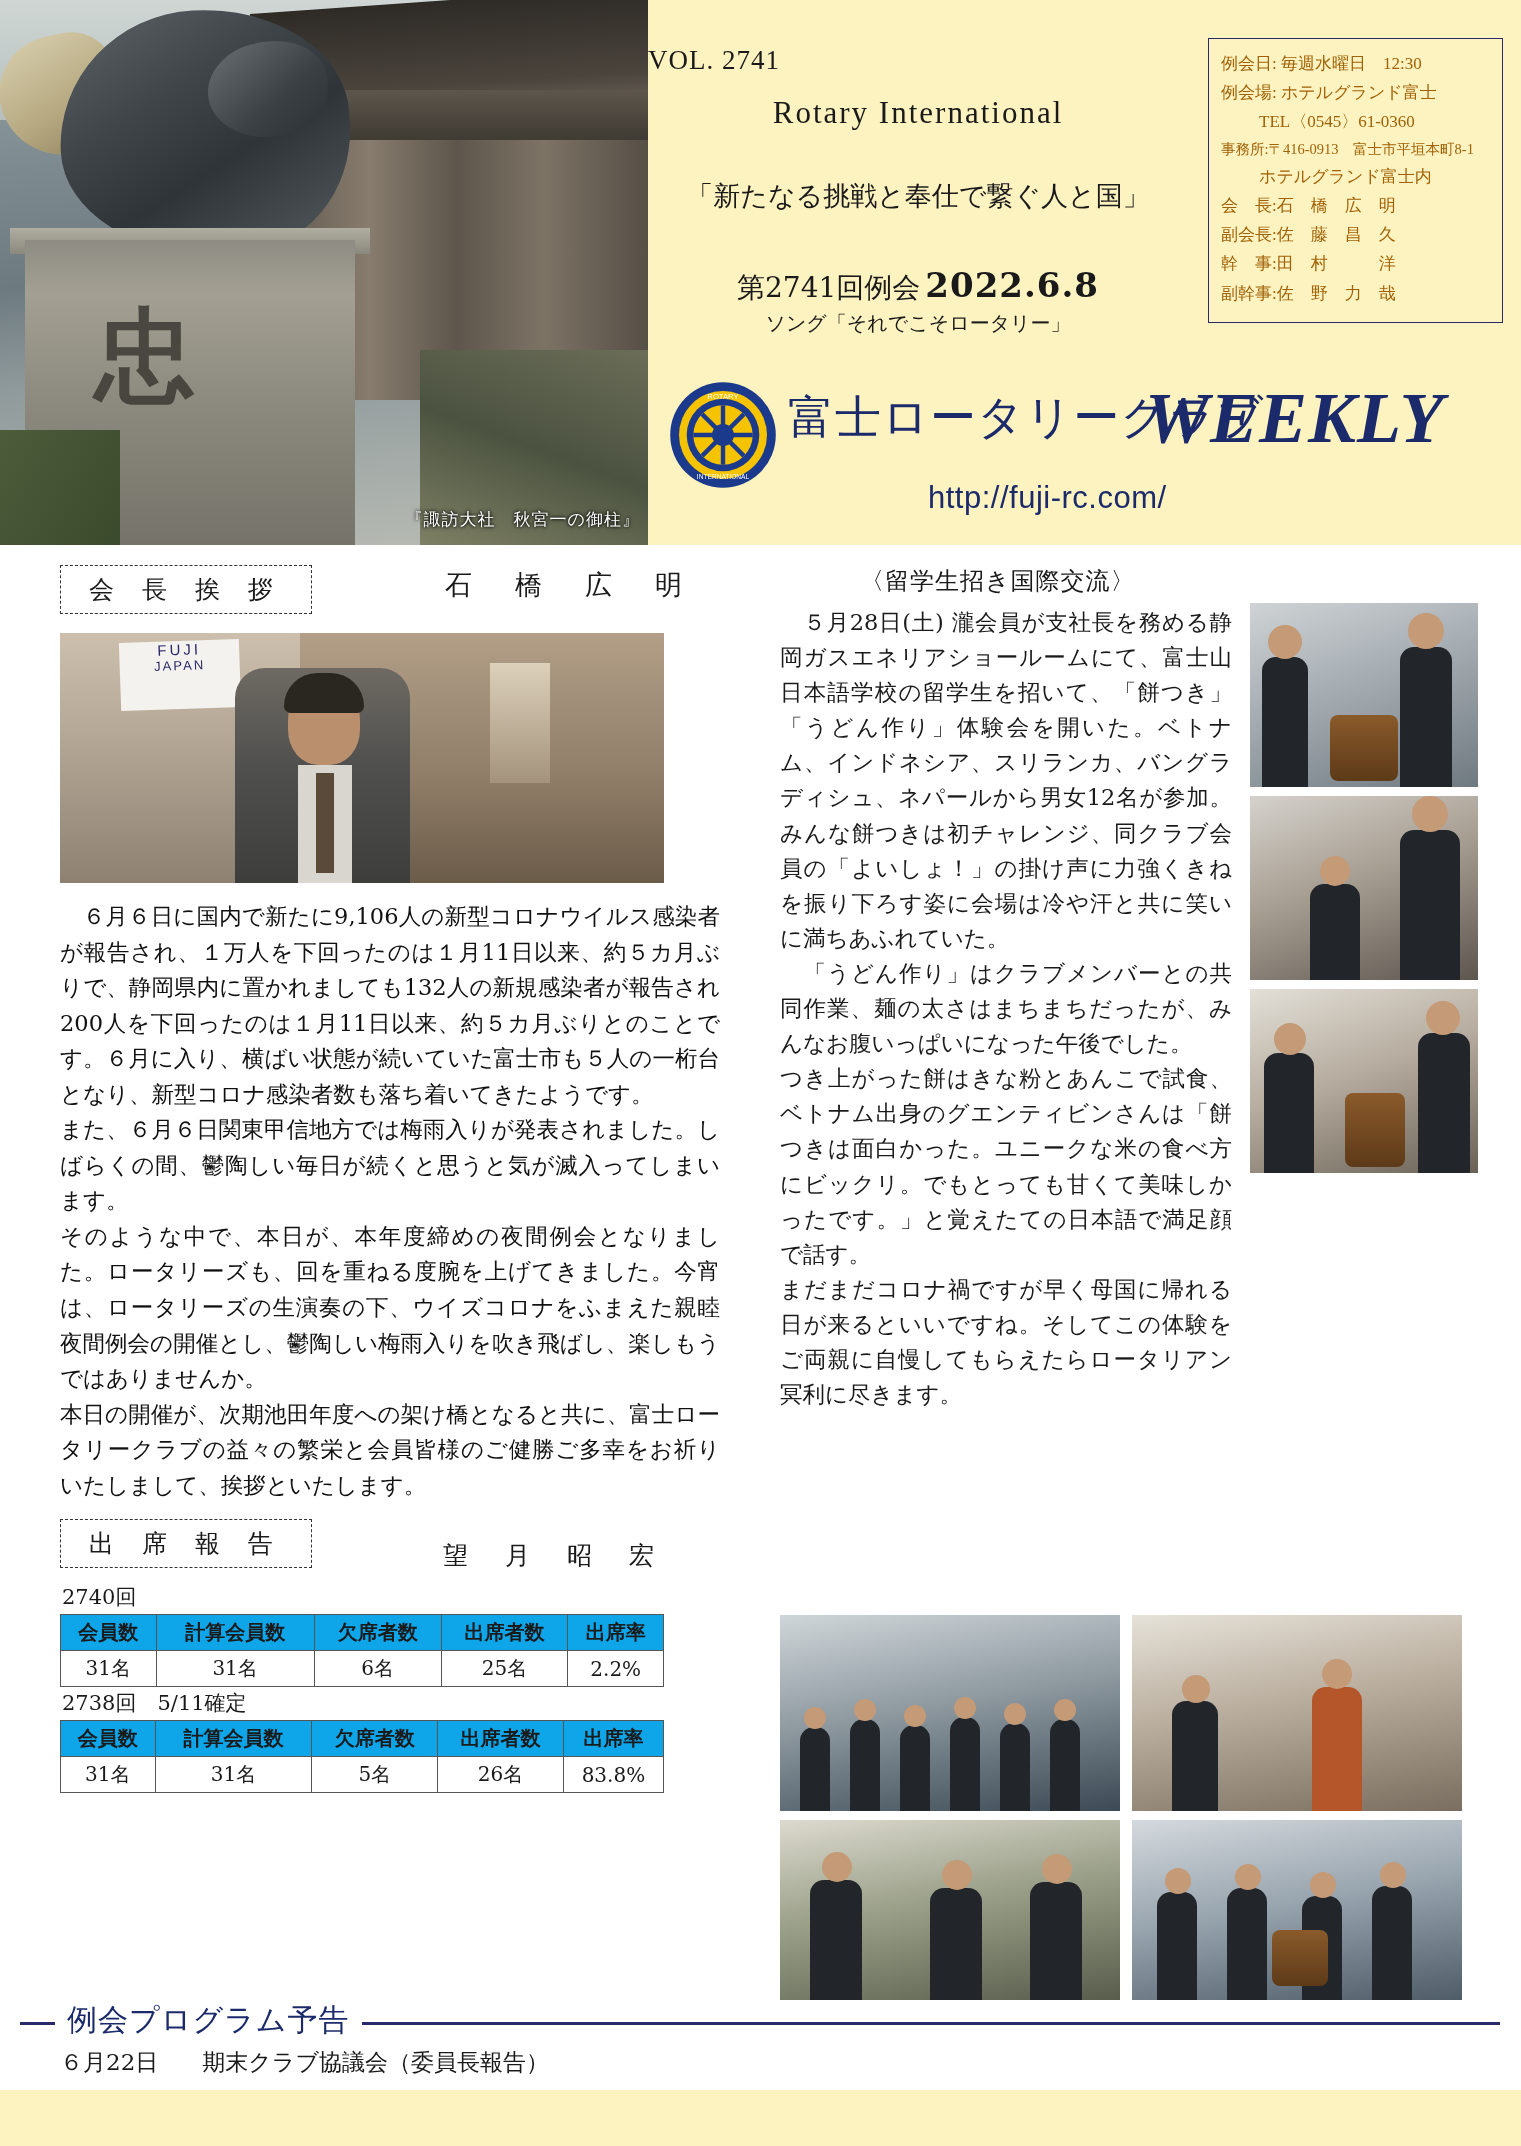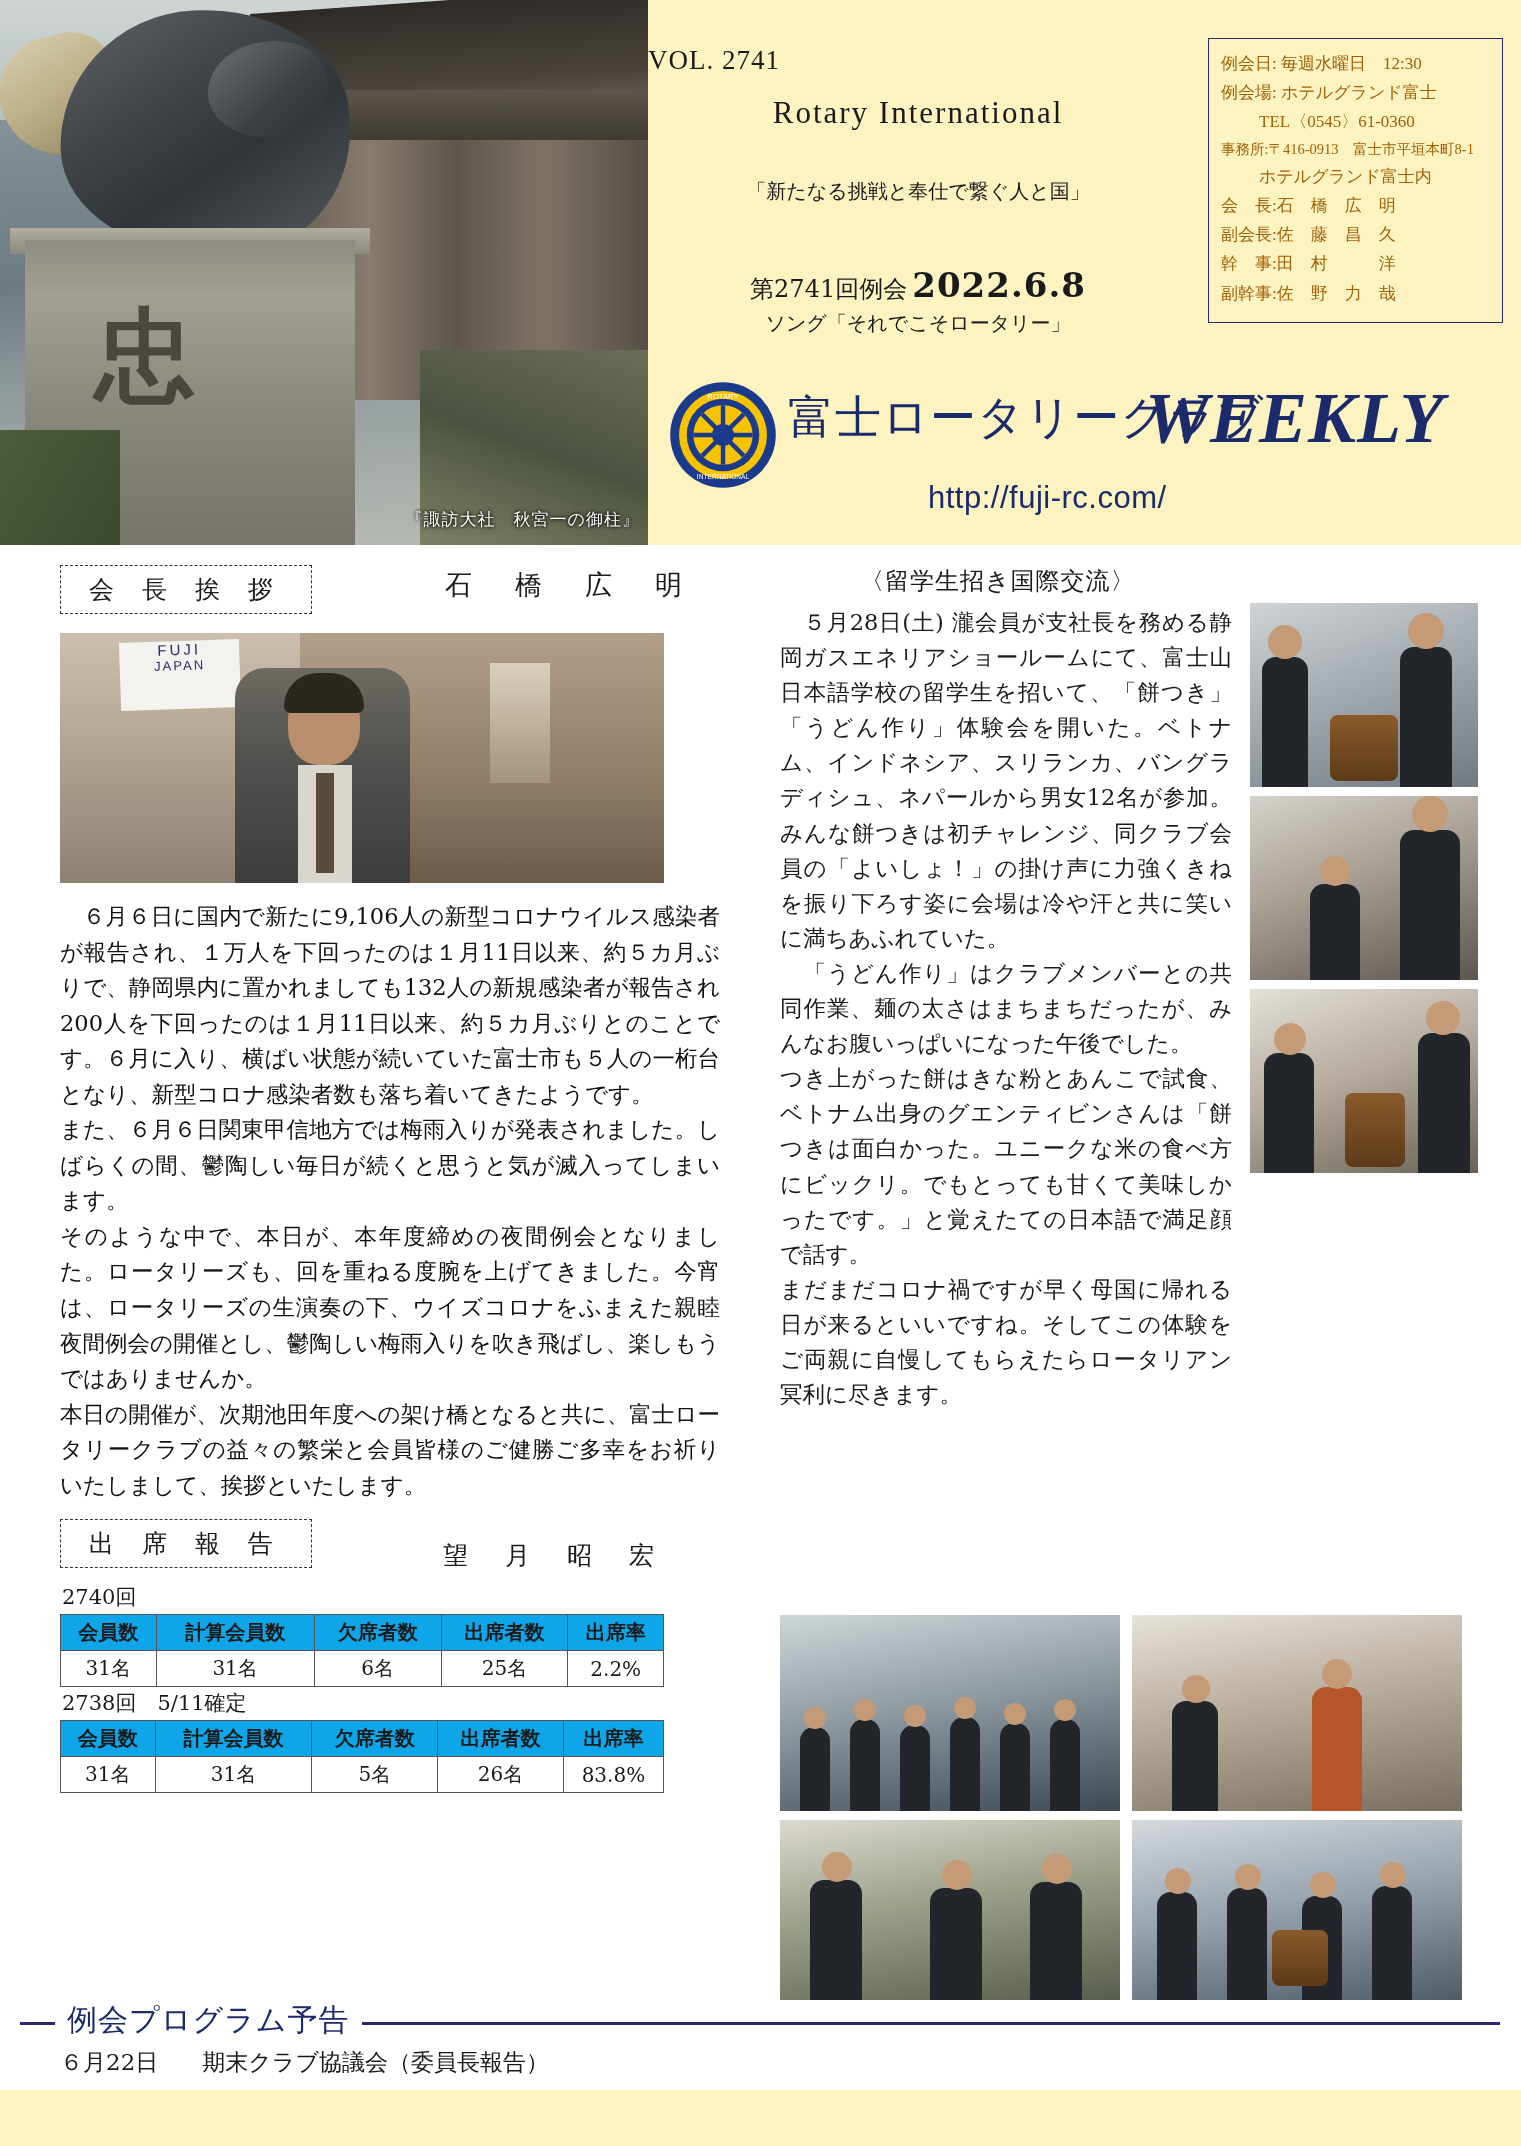--- a/index.html
+++ b/index.html
@@ -115,29 +115,29 @@
   .vol-line {
     position: absolute; left: 0; top: 45px; width: 540px;
     font-size: 27px; letter-spacing: 1px;
   }
   .ri-line {
     position: absolute; left: 0; top: 95px; width: 540px;
     text-align: center; font-size: 31px; letter-spacing: 2px;
   }
   .theme-line {
     position: absolute; left: 0; top: 178px; width: 540px;
-    text-align: center; font-size: 20px;
+    text-align: center; font-size: 27px;
     font-family: "DejaVu Serif", serif;
   }
   .meeting-line {
     position: absolute; left: 0; top: 265px; width: 540px;
     text-align: center;
     font-family: "DejaVu Serif", serif;
   }
-  .meeting-line .mno { font-size: 24px; }
+  .meeting-line .mno { font-size: 28px; }
   .meeting-line .mdate { font-size: 34px; font-weight: bold; letter-spacing: 1px; }
   .song-line {
     position: absolute; left: 0; top: 310px; width: 540px;
     text-align: center; font-size: 20px;
     font-family: "DejaVu Serif", serif;
   }
 
   .info-box {
     position: absolute;
     left: 560px; top: 38px;

